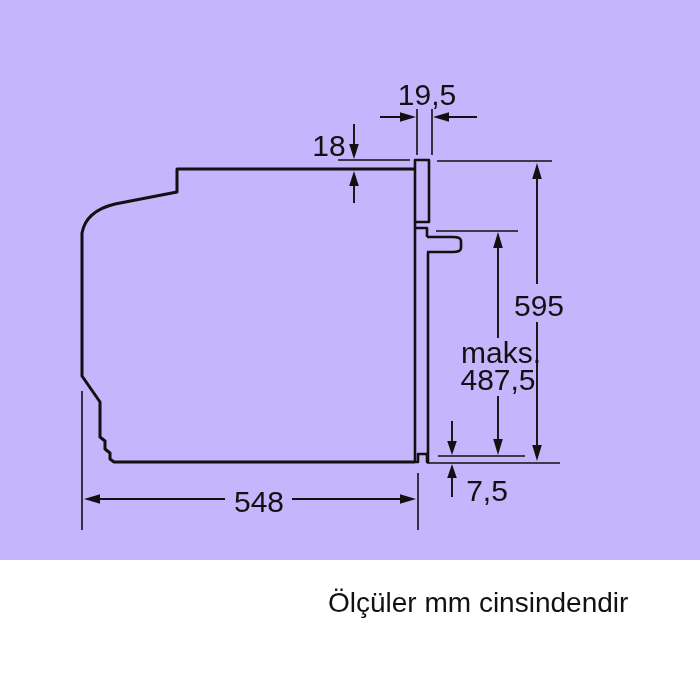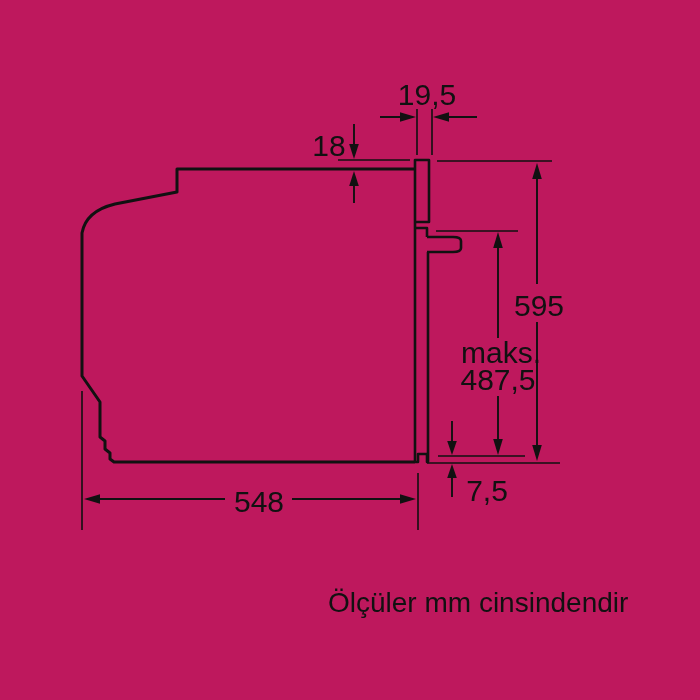--- a/index.html
+++ b/index.html
@@ -6,22 +6,22 @@
     margin: 0;
     padding: 0;
     background: #ffffff;
     width: 700px;
     height: 700px;
     overflow: hidden;
   }
   .stage {
     position: relative;
     width: 700px;
-    height: 700px;
-    background: #be185d;
+    height: 560px;
+    background: #c4b5fd;
     font-family: "Liberation Sans", sans-serif;
   }
   svg { display: block; }
   .body-line {
     fill: none;
     stroke: #111111;
     stroke-width: 3;
     stroke-linejoin: round;
     stroke-linecap: butt;
   }

